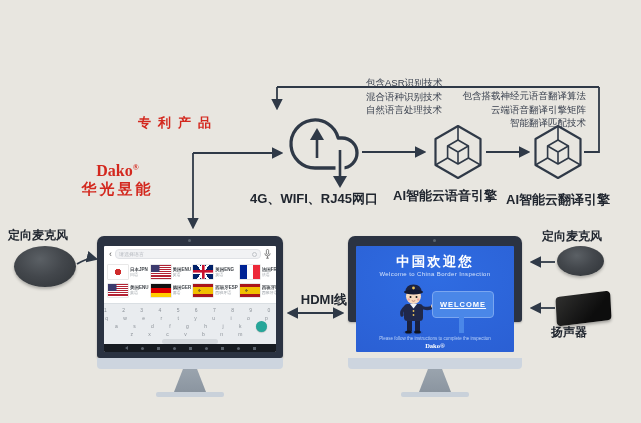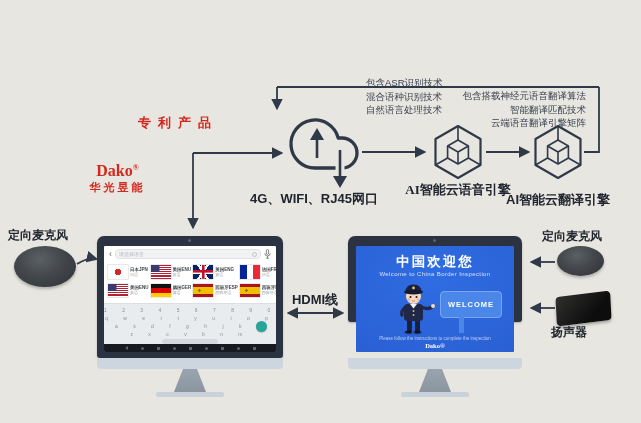--- a/index.html
+++ b/index.html
@@ -5,21 +5,21 @@
 <style>
   html,body{margin:0;padding:0;}
   body{font-family:"Liberation Sans", sans-serif;}
   #stage{position:relative;width:641px;height:423px;background:#e8e6e0;overflow:hidden;}
   .abs{position:absolute;}
   .title{width:641px;text-align:center;font-size:21px;font-weight:800;color:#14181d;letter-spacing:2px;}
   .countries{color:#1c2a5e;font-size:17.5px;font-weight:800;letter-spacing:.3px;}
   .patent{color:#d3281e;font-size:13px;font-weight:800;letter-spacing:7px;}
   .brand-logo{color:#d3281e;font-family:"Liberation Serif",serif;font-weight:700;font-size:16px;}
   .brand-reg{font-size:8px;vertical-align:super;}
-  .brand-company{color:#d3281e;font-size:11px;font-weight:700;letter-spacing:3px;}
+  .brand-company{color:#d3281e;font-size:15px;font-weight:700;letter-spacing:3px;}
   .note{font-size:9.5px;line-height:13.5px;color:#39404e;}
   .biglabel{font-size:13px;font-weight:700;color:#20262f;}
   .devlabel{font-size:12px;font-weight:700;color:#20262f;}
   
   .monitor-bezel{background:#2b3342;border-radius:7px 7px 3px 3px;box-shadow:0 1px 2px rgba(0,0,0,.25);}
   .monitor-chin{background:#cdd5df;border-radius:0 0 4px 4px;}
   .monitor-stand{background:linear-gradient(180deg,#9aa4ae,#8b95a0);clip-path:polygon(28% 0,72% 0,100% 100%,0 100%);}
   .monitor-base{background:#c9d1da;border-radius:2px;}
   .camdot{width:3px;height:3px;border-radius:50%;background:#59646f;}
   
@@ -60,21 +60,21 @@
   .rscreen{background:radial-gradient(120% 120% at 50% 30%, #2f6ce2 0%, #2a5ed2 80%);overflow:hidden;border-radius:1px;}
   .welcome-cn{position:absolute;top:7px;left:0;right:0;text-align:center;color:#fff;font-size:13.5px;font-weight:700;letter-spacing:2px;}
   .welcome-en{position:absolute;top:25px;left:0;right:0;text-align:center;color:#d6e4fb;font-size:6px;letter-spacing:.4px;}
   .sign{position:absolute;background:#4a87e8;border:1px solid #7aa6f0;border-radius:4px;display:flex;align-items:center;justify-content:center;color:#fff;font-weight:700;font-size:7.5px;letter-spacing:1px;}
   .signpost{position:absolute;background:#4a87e8;}
   .rfooter{position:absolute;bottom:11px;left:0;right:0;text-align:center;color:#b9d0f7;font-size:4.5px;}
   .rbrand{position:absolute;bottom:3px;left:0;right:0;text-align:center;color:#fff;font-weight:700;font-size:6.5px;font-family:"Liberation Serif",serif;}
   
   .micdisc{border-radius:50%;background:radial-gradient(ellipse at 42% 32%, #5b6065 0%, #43474c 45%, #2e3236 100%);box-shadow:0 2px 3px rgba(0,0,0,.25);}
   .speakerbox{background:linear-gradient(135deg,#30302f 0%,#0d0d0d 70%);border-radius:4px;transform:rotate(-7deg) skewX(-4deg);box-shadow:0 2px 3px rgba(0,0,0,.3);}
-  .hdmi{font-size:13px;font-weight:700;color:#20262f;text-align:center;}
+  .hdmi{font-size:13px;font-weight:700;color:#20262f;text-align:right;}
 </style>
 </head>
 <body>
 
 <div id="stage">
 
   <svg class="abs" style="left:0;top:0;" width="641" height="423" viewBox="0 0 641 423">
     <defs>
       <marker id="ah" viewBox="0 0 10 10" refX="8" refY="5" markerWidth="6.5" markerHeight="6.5" orient="auto-start-reverse">
         <path d="M0,0 L10,5 L0,10 z" fill="#2f3947"></path>
@@ -144,26 +144,26 @@
     <div class="brand-company">华光昱能</div>
   </div>
 
   <div class="abs note" style="left:366px;top:76px;">
     <div>包含ASR识别技术</div>
     <div>混合语种识别技术</div>
     <div>自然语言处理技术</div>
   </div>
   <div class="abs note" style="right:55px;top:89px;text-align:right;">
     <div>包含搭载神经元语音翻译算法</div>
+    <div>云端语音翻译引擎矩阵</div>
     <div>智能翻译匹配技术</div>
-    <div>云端语音翻译引擎矩阵</div>
   </div>
 
   <div class="abs biglabel" style="left:244px;top:190px;width:140px;text-align:center;">4G、WIFI、RJ45网口</div>
-  <div class="abs biglabel" style="left:393px;top:181px;width:130px;text-align:center;font-family:Liberation Serif, serif;">AI智能云语音引擎</div>
+  <div class="abs biglabel" style="left:393px;top:187px;width:130px;text-align:left;">AI智能云语音引擎</div>
   <div class="abs biglabel" style="left:493px;top:191px;width:130px;text-align:center;">AI智能云翻译引擎</div>
   <div class="abs hdmi" style="left:283px;top:291px;width:64px;">HDMI线</div>
 
   <div class="abs devlabel" style="left:8px;top:227px;">定向麦克风</div>
   <div class="abs devlabel" style="left:542px;top:228px;">定向麦克风</div>
   <div class="abs devlabel" style="left:551px;top:282px;margin-top:42px;">扬声器</div>
 
   <div class="abs micdisc" style="left:14px;top:246px;width:62px;height:41px;"></div>
   <div class="abs micdisc" style="left:557px;top:246px;width:47px;height:30px;"></div>
   <div class="abs speakerbox" style="left:556px;top:294px;width:55px;height:29px;"></div>
@@ -287,21 +287,21 @@
         <circle cx="23.5" cy="16.5" r="7.5" fill="#f8d9bd"></circle>
         <circle cx="20.5" cy="17" r="1" fill="#1a1a1a"></circle>
         <circle cx="26.5" cy="17" r="1" fill="#1a1a1a"></circle>
         <circle cx="18.8" cy="19.5" r="1.2" fill="#f3a99e"></circle>
         <circle cx="28.2" cy="19.5" r="1.2" fill="#f3a99e"></circle>
         <path d="M21.8,20.6 Q23.5,22 25.2,20.6" stroke="#b5766a" stroke-width="0.8" fill="none"></path>
         <path d="M15.5,12 Q15.5,4.5 23.5,4.5 Q31.5,4.5 31.5,12 Z" fill="#1c2342"></path>
         <ellipse cx="23.5" cy="12" rx="9.5" ry="2.4" fill="#151a33"></ellipse>
         <circle cx="23.5" cy="8" r="1.4" fill="#e8c35a"></circle>
       </svg>
-      <div class="sign" style="left:84px;top:45px;width:60px;height:25px;">WELCOME</div>
+      <div class="sign" style="left:76px;top:45px;width:60px;height:25px;text-decoration:underline;">WELCOME</div>
       <div class="signpost" style="left:103px;top:70px;width:5px;height:17px;"></div>
       <div class="rfooter">Please follow the instructions to complete the inspection</div>
       <div class="rbrand">Dako®</div>
     </div>
   </div>
   <div class="abs monitor-chin" style="left:348px;top:358px;width:174px;height:11px;"></div>
   <div class="abs monitor-stand" style="left:419px;top:369px;width:32px;height:23px;"></div>
   <div class="abs monitor-base" style="left:401px;top:392px;width:68px;height:5px;"></div>
 
 </div>

